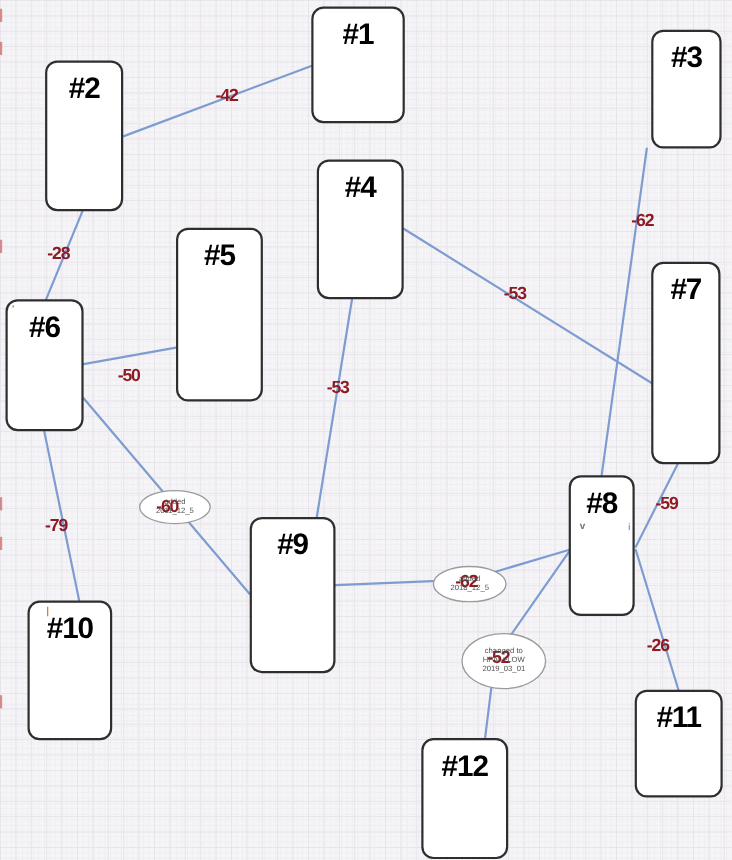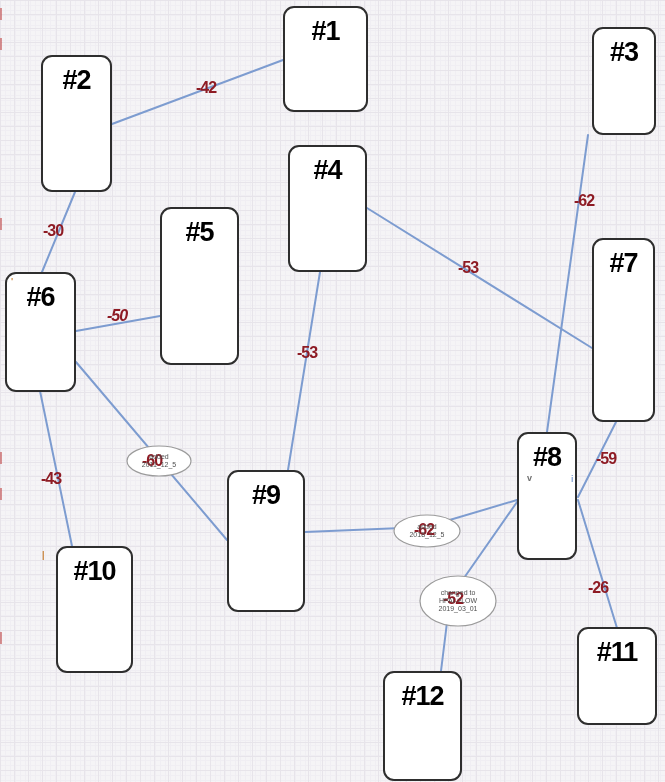--- a/index.html
+++ b/index.html
@@ -64,23 +64,23 @@
       <polyline points="588,135 547,432" class="edge-line"></polyline>
       <polyline points="616,422 578,497" class="edge-line"></polyline>
       <polyline points="305,532 426,527 517,500" class="edge-line"></polyline>
       <polyline points="517,502 450,598 441,671" class="edge-line"></polyline>
       <polyline points="578,500 617,628" class="edge-line"></polyline>
       <ellipse cx="159" cy="461" rx="32" ry="15" class="annot-ellipse"></ellipse>
       <ellipse cx="427" cy="531" rx="33" ry="16" class="annot-ellipse"></ellipse>
       <ellipse cx="458" cy="601" rx="38" ry="25" class="annot-ellipse"></ellipse>
     </svg>
 <div class="edge-label" style="left: 206px; top: 88px;">-42</div>
-    <div class="edge-label" style="left: 53px; top: 231px;">-30</div>
-    <div class="edge-label" style="left: 117px; top: 316px; font-style: italic;">-50</div>
-    <div class="edge-label" style="left: 51px; top: 479px;">-43</div>
+    <div class="edge-label" style="left: 53px; top: 231px;">-28</div>
+    <div class="edge-label" style="left: 117px; top: 342px;">-50</div>
+    <div class="edge-label" style="left: 51px; top: 479px;">-79</div>
     <div class="edge-label" style="left: 152px; top: 461px;">-60</div>
     <div class="edge-label" style="left: 307px; top: 353px;">-53</div>
     <div class="edge-label" style="left: 468px; top: 268px;">-53</div>
     <div class="edge-label" style="left: 584px; top: 201px;">-62</div>
     <div class="edge-label" style="left: 606px; top: 459px;">-59</div>
     <div class="edge-label" style="left: 424px; top: 530px;">-62</div>
     <div class="edge-label" style="left: 453px; top: 599px;">-52</div>
     <div class="edge-label" style="left: 598px; top: 588px;">-26</div>
     <div class="note" style="left: 159px; top: 461px;">
       <span>added</span>
@@ -115,21 +115,21 @@
     </div>
     <div class="node" style="left: 592px; top: 238px; width: 63px; height: 184px;">
       <span class="node-label">#7</span>
     </div>
     <div class="node" style="left: 517px; top: 432px; width: 60px; height: 128px;">
       <span class="node-label">#8</span>
     </div>
     <div class="node" style="left: 227px; top: 470px; width: 78px; height: 142px;">
       <span class="node-label">#9</span>
     </div>
-    <div class="node" style="left: 56px; top: 546px; width: 77px; height: 127px;">
+    <div class="node" style="left: 25px; top: 546px; width: 77px; height: 127px;">
       <span class="node-label">#10</span>
     </div>
     <div class="node" style="left: 577px; top: 627px; width: 80px; height: 98px; justify-content: center;">
       <span class="node-label">#11</span>
     </div>
     <div class="node" style="left: 383px; top: 671px; width: 79px; height: 110px; text-align: center;">
       <span class="node-label">#12</span>
     </div>
     <span class="mark" style="left: 11px; top: 277px; color: rgb(200, 130, 58);">'</span>
     <span class="mark" style="left: 42px; top: 551px; color: rgb(200, 130, 58);">|</span>

